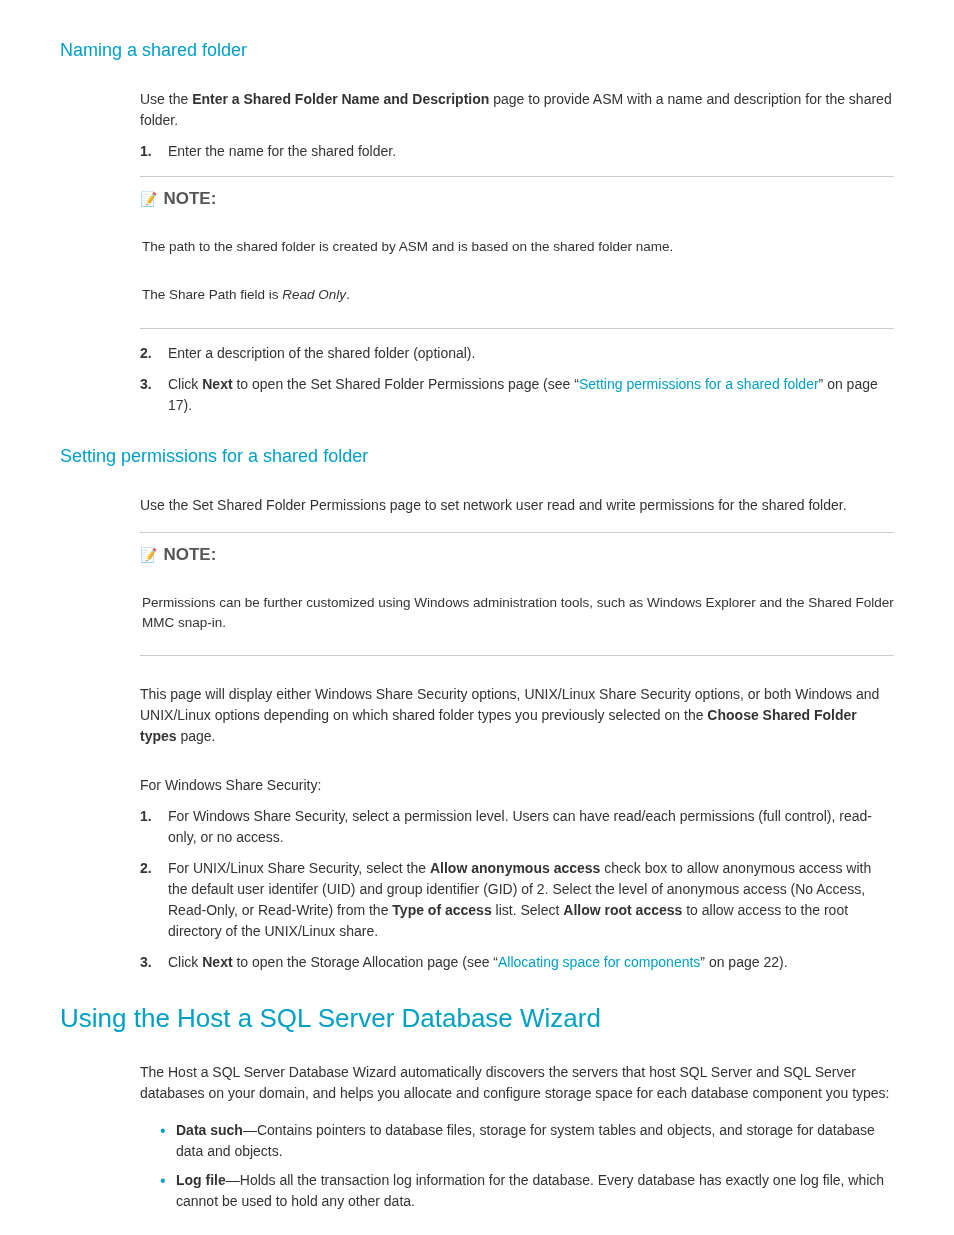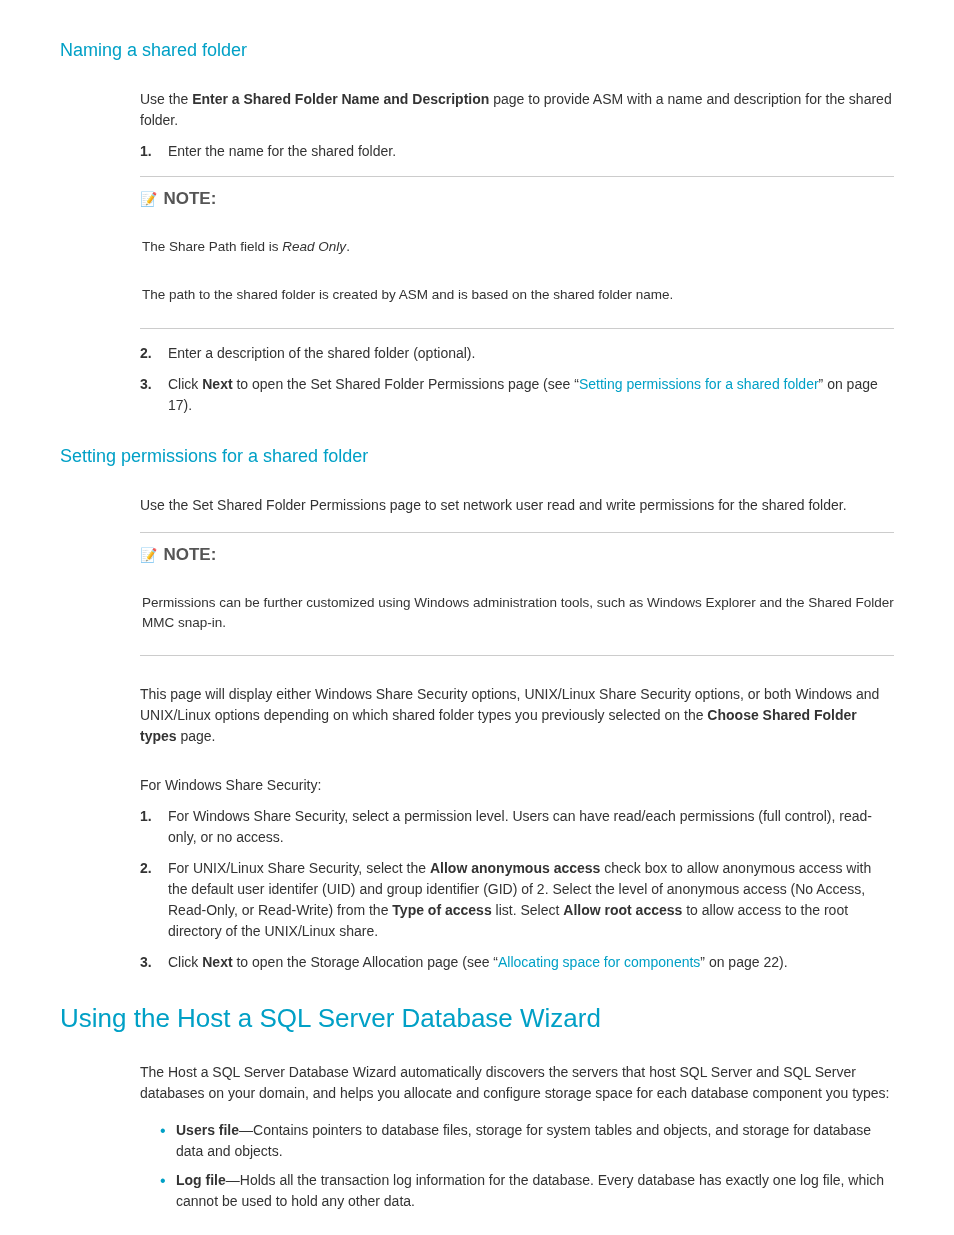--- a/index.html
+++ b/index.html
@@ -187,22 +187,22 @@
           <span class="text">Enter the name for the shared folder.</span>
         </div>
       </div>
 
       <div class="note-box">
         <div class="note-header">
           <span class="note-icon">📝</span>
           <span class="note-label">NOTE:</span>
         </div>
         <div class="note-content">
+          <p>The path to the shared folder is created by ASM and is based on the shared folder name.</p>
           <p>The Share Path field is <em>Read Only</em>.</p>
-          <p>The path to the shared folder is created by ASM and is based on the shared folder name.</p>
         </div>
       </div>
 
       <div class="numbered-list mt-10">
         <div class="numbered-item">
           <span class="num">2.</span>
           <span class="text">Enter a description of the shared folder (optional).</span>
         </div>
         <div class="numbered-item">
           <span class="num">3.</span>
@@ -253,21 +253,21 @@
 
   <section class="large-section">
     <h1 class="section-heading-large">Using the Host a SQL Server Database Wizard</h1>
 
     <div class="content-block">
       <p>The Host a SQL Server Database Wizard automatically discovers the servers that host SQL Server and SQL Server databases on your domain, and helps you allocate and configure storage space for each database component you types:</p>
 
       <div class="bullet-list mt-16">
         <div class="bullet-item">
           <span class="bullet-dot">•</span>
-          <span class="bullet-text"><strong>Users file</strong>—Contains pointers to database files, storage for system tables and objects, and storage for database data and objects.</span>
+          <span class="bullet-text"><strong>Data such</strong>—Contains pointers to database files, storage for system tables and objects, and storage for database data and objects.</span>
         </div>
         <div class="bullet-item">
           <span class="bullet-dot">•</span>
           <span class="bullet-text"><strong>Log file</strong>—Holds all the transaction log information for the database. Every database has exactly one log file, which cannot be used to hold any other data.</span>
         </div>
       </div>
     </div>
   </section>
 
 </div>

